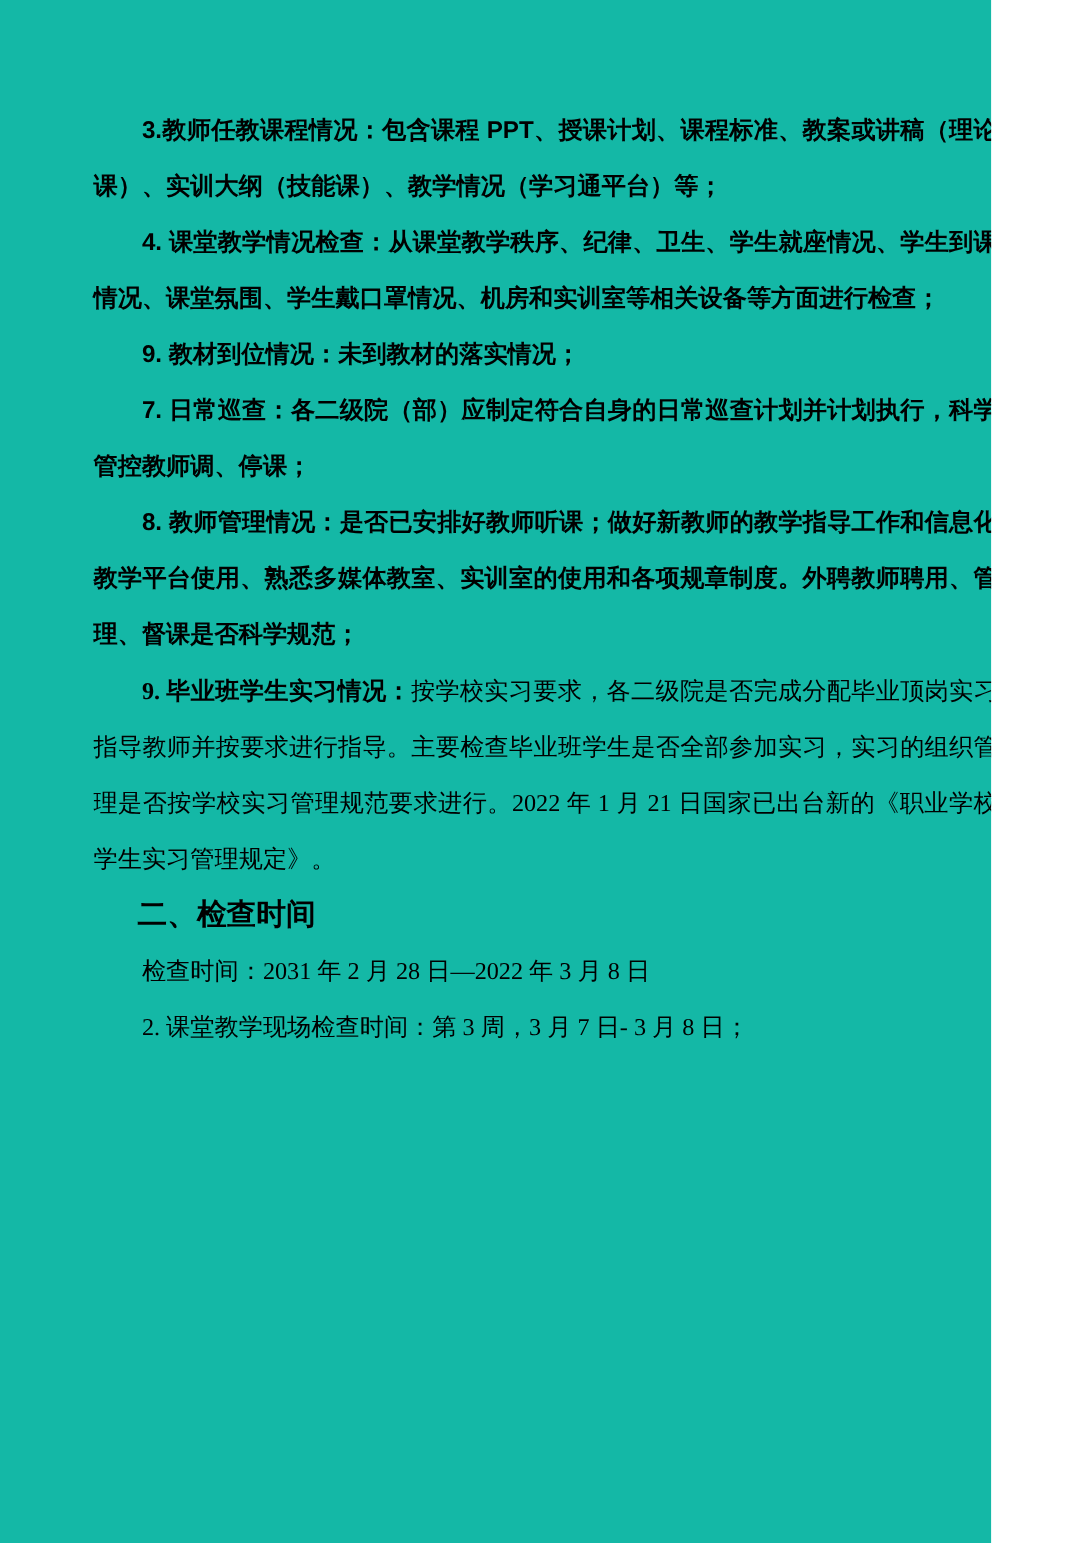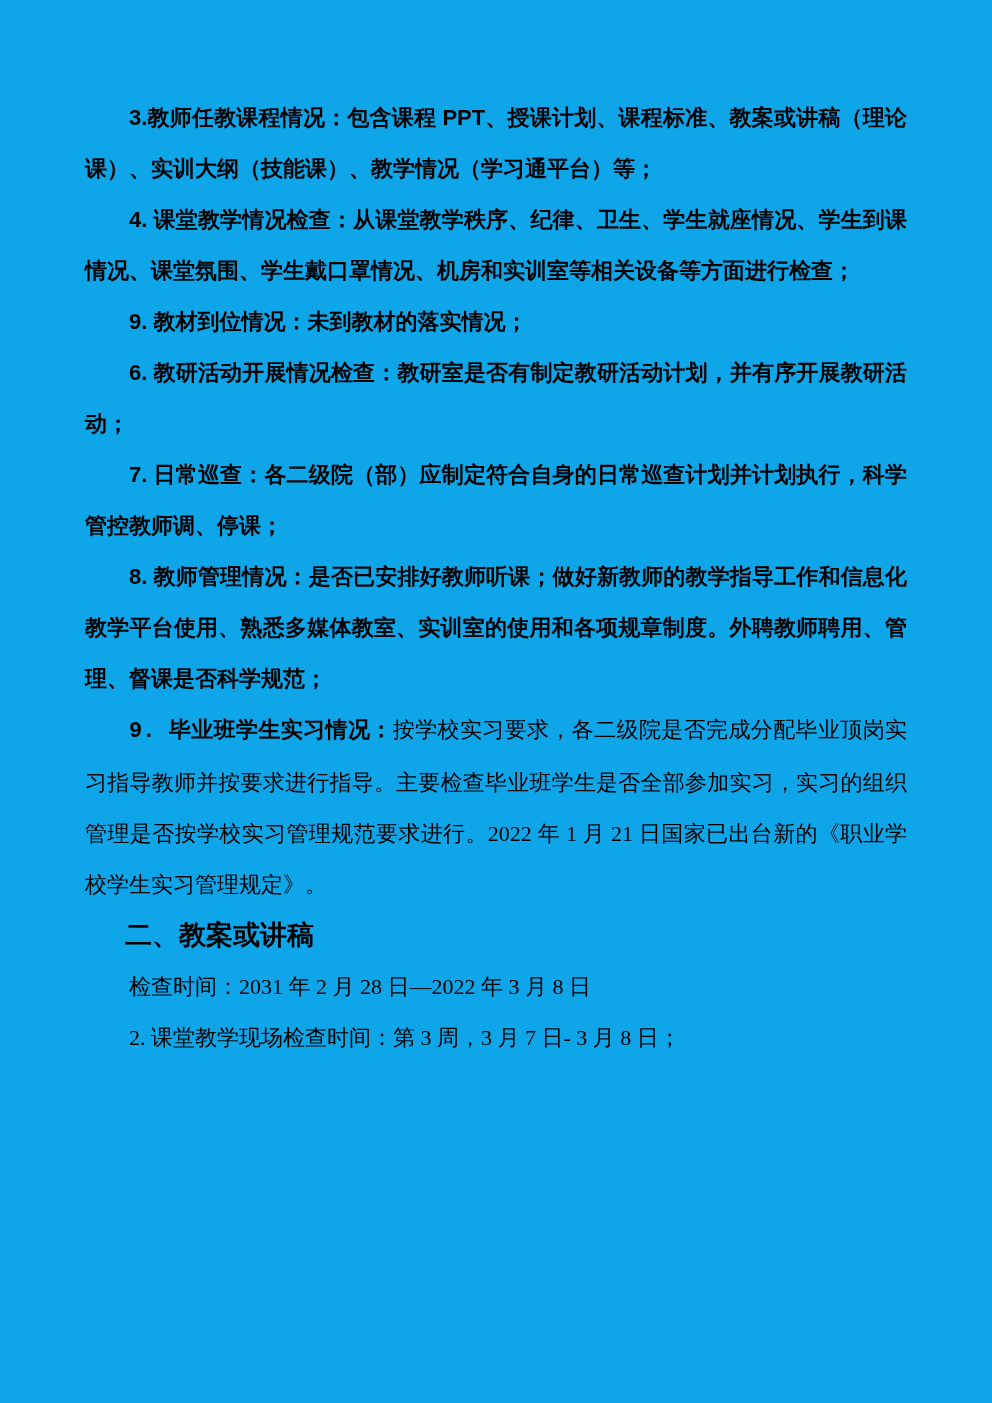--- a/index.html
+++ b/index.html
@@ -2,23 +2,23 @@
 <html><head>
 <meta charset="utf-8">
 <style>
   html, body {
     margin: 0;
     padding: 0;
     background: #ffffff;
   }
   .page {
     position: relative;
-    width: 992px;
+    width: 901px;
     height: 1403px;
-    background: #0ea5e9;
+    background: #14b8a6;
     overflow: hidden;
     color: #000000;
   }
   .content {
     position: absolute;
     left: 85px;
     top: 92px;
     width: 822px;
   }
   .para {
@@ -34,21 +34,21 @@
   }
   .hei {
     font-family: "Liberation Sans", "DejaVu Sans", sans-serif;
     font-weight: bold;
   }
   .song {
     font-family: "Liberation Serif", "DejaVu Serif", serif;
     font-weight: normal;
   }
   .hei-inline {
-    font-family: Liberation Mono, monospace;
+    font-family: Liberation Serif, serif;
     font-weight: bold;
   }
   .song-inline {
     font-family: "Liberation Serif", "DejaVu Serif", serif;
     font-weight: normal;
   }
   .section-heading {
     margin: 0;
     padding: 0;
     font-size: 27px;
@@ -64,29 +64,28 @@
 
 <div class="page">
   <div class="content">
 
     <p class="para hei">3.教师任教课程情况：包含课程 PPT、授课计划、课程标准、教案或讲稿（理论课）、实训大纲（技能课）、教学情况（学习通平台）等；</p>
 
     <p class="para hei">4. 课堂教学情况检查：从课堂教学秩序、纪律、卫生、学生就座情况、学生到课情况、课堂氛围、学生戴口罩情况、机房和实训室等相关设备等方面进行检查；</p>
 
     <p class="para hei">9. 教材到位情况：未到教材的落实情况；</p>
 
-    <p class="para hei">6. 教研活动开展情况检查：教研室是否有制定教研活动计划，并有序开展教研活动；</p>
 
     <p class="para hei">7. 日常巡查：各二级院（部）应制定符合自身的日常巡查计划并计划执行，科学管控教师调、停课；</p>
 
     <p class="para hei">8. 教师管理情况：是否已安排好教师听课；做好新教师的教学指导工作和信息化教学平台使用、熟悉多媒体教室、实训室的使用和各项规章制度。外聘教师聘用、管理、督课是否科学规范；</p>
 
     <p class="para"><span class="hei-inline">9. 毕业班学生实习情况：</span><span class="song-inline">按学校实习要求，各二级院是否完成分配毕业顶岗实习指导教师并按要求进行指导。主要检查毕业班学生是否全部参加实习，实习的组织管理是否按学校实习管理规范要求进行。2022 年 1 月 21 日国家已出台新的《职业学校学生实习管理规定》。</span></p>
 
-    <h2 class="section-heading">二、教案或讲稿</h2>
+    <h2 class="section-heading">二、检查时间</h2>
 
     <p class="para song">检查时间：2031 年 2 月 28 日—2022 年 3 月 8 日</p>
 
 
     <p class="para song">2. 课堂教学现场检查时间：第 3 周，3 月 7 日- 3 月 8 日；</p>
 
 
   </div>
 </div>
 

